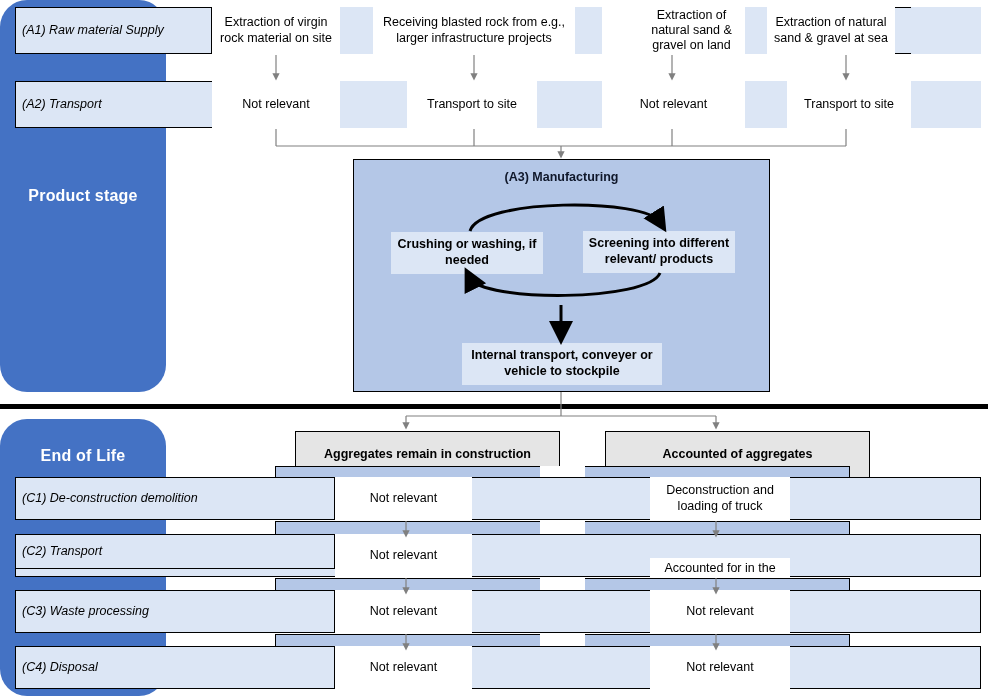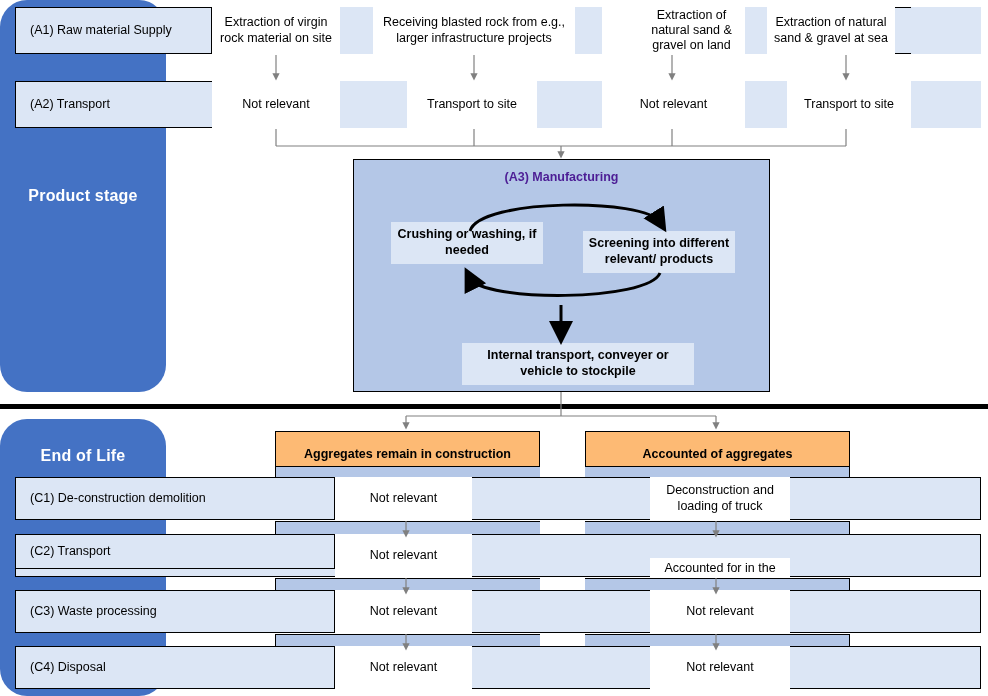--- a/index.html
+++ b/index.html
@@ -46,48 +46,50 @@
     letter-spacing:.2px;
     border-radius:27px;
   }
   .rowlabelbox{
     background:#dce6f5;
     border:1px solid #000000;
     display:flex;
     align-items:center;
     font-size:12.5px;
     color:#000000;
-    padding-left:14px;
+    padding-left:6px;
     line-height:1.25;
+    font-style:italic;
   }
   .midband{           
     background:#b4c7e7;
     border:1px solid #000000;
   }
   .hdrbox{
-    background:#fdba74;
+    background:#e5e5e5;
     border:1px solid #000000;
     display:flex;
     align-items:center;
     justify-content:center;
     text-align:center;
     font-weight:bold;
     font-size:12.5px;
     color:#000000;
     line-height:1.25;
+    margin-left:20px;
   }
   .mfgbox{
     background:#b4c7e7;
     border:1px solid #000000;
   }
   .mfgtitle{
     text-align:center;
     font-weight:bold;
     font-size:12.5px;
-    color:#4c1d95;
+    color:#0f172a;
   }
   .mfgsub{
     background:#dce6f5;
     display:flex;
     align-items:center;
     justify-content:center;
     text-align:center;
     font-weight:bold;
     font-size:12.5px;
     color:#000000;
@@ -155,29 +157,29 @@
 
   <div class="abs whitebox" style="left:787px;top:81px;width:124px;height:47px;">
     <span>Transport to site</span>
   </div>
   <div class="abs palecell" style="left:911px;top:81px;width:70px;height:47px;"></div>
 
   <div class="abs mfgbox" style="left:353px;top:159px;width:417px;height:233px;">
     <div class="mfgtitle" style="margin-top:10px;">(A3) Manufacturing</div>
   </div>
 
-  <div class="abs mfgsub" style="left:391px;top:222px;width:152px;height:42px;">
+  <div class="abs mfgsub" style="left:391px;top:232px;width:152px;height:42px;">
     <span>Crushing or washing, if needed</span>
   </div>
 
   <div class="abs mfgsub" style="left:583px;top:231px;width:152px;height:42px;">
     <span>Screening into different relevant/ products</span>
   </div>
 
-  <div class="abs mfgsub" style="left:462px;top:343px;width:232px;height:42px;">
+  <div class="abs mfgsub" style="left:462px;top:343px;width:200px;height:42px;">
     <span>Internal transport, conveyer or vehicle to stockpile</span>
   </div>
 
   <div class="abs stagepanel" style="left:0px;top:419px;width:166px;height:277px;font-size:16px;align-items:flex-start;padding-top:28px;">
     <span>End of Life</span>
   </div>
 
   <div class="abs hdrbox" style="left:275px;top:431px;width:265px;height:48px;">
     <span>Aggregates remain in construction</span>
   </div>

